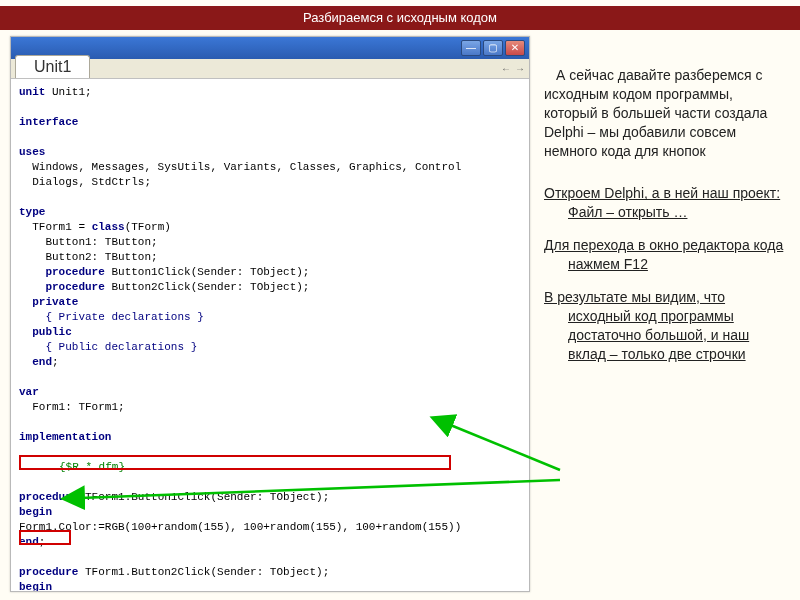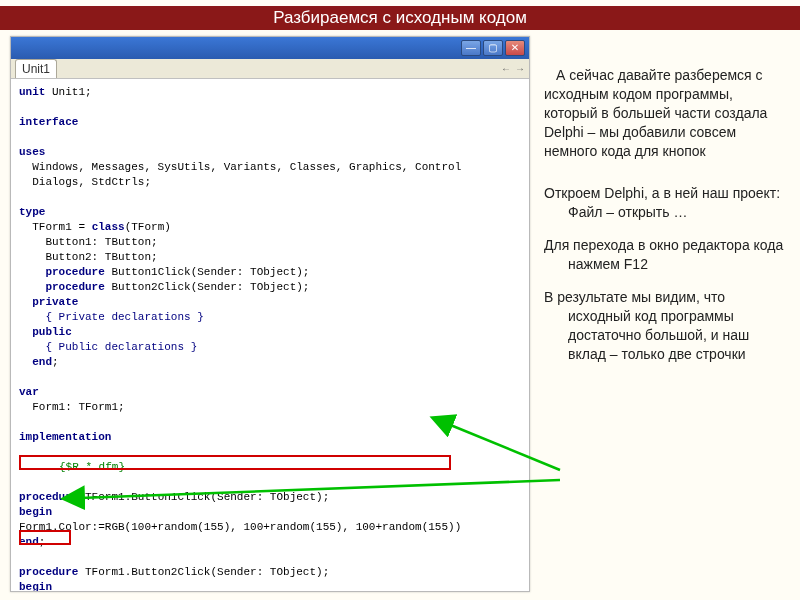--- a/index.html
+++ b/index.html
@@ -12,21 +12,21 @@
     overflow: hidden;
   }
   .header-band {
     position: absolute;
     top: 6px;
     left: 0;
     right: 0;
     height: 24px;
     background: #8a1818;
     color: #fff;
-    font-size: 17px;
+    font-size: 13px;
     text-align: center;
     line-height: 24px;
   }
   .ide-window {
     position: absolute;
     top: 36px;
     left: 10px;
     width: 520px;
     height: 556px;
     background: #fff;
@@ -57,22 +57,22 @@
   .tabbar {
     height: 20px;
     background: #ece9d8;
     border-bottom: 1px solid #c0c0c0;
     display: flex;
     align-items: flex-end;
     padding-left: 4px;
     position: relative;
   }
   .tab {
-    font-size: 12px;
-    padding: 2px 6px;
+    font-size: 16px;
+    padding: 2px 18px;
     background: #fff;
     border: 1px solid #aca899;
     border-bottom: none;
     border-radius: 3px 3px 0 0;
     color: #333;
   }
   .tab-nav {
     position: absolute;
     right: 4px;
     top: 3px;
@@ -116,21 +116,21 @@
   .right-panel {
     position: absolute;
     top: 66px;
     left: 544px;
     width: 244px;
     font-size: 14px;
     line-height: 1.35;
     color: #222;
   }
   .para { margin-bottom: 24px; text-indent: 12px; }
-  .list-para { margin-bottom: 14px; padding-left: 24px; text-indent: -24px; }
+  .list-para { margin-bottom: 14px; padding-left: 24px; text-indent: -24px; text-decoration: underline; }
   .list-para span:first-child { display: inline; }
   .arrows {
     position: absolute;
     left: 0; top: 0;
     width: 800px; height: 600px;
     pointer-events: none;
   }
 </style>
 </head>
 <body>

